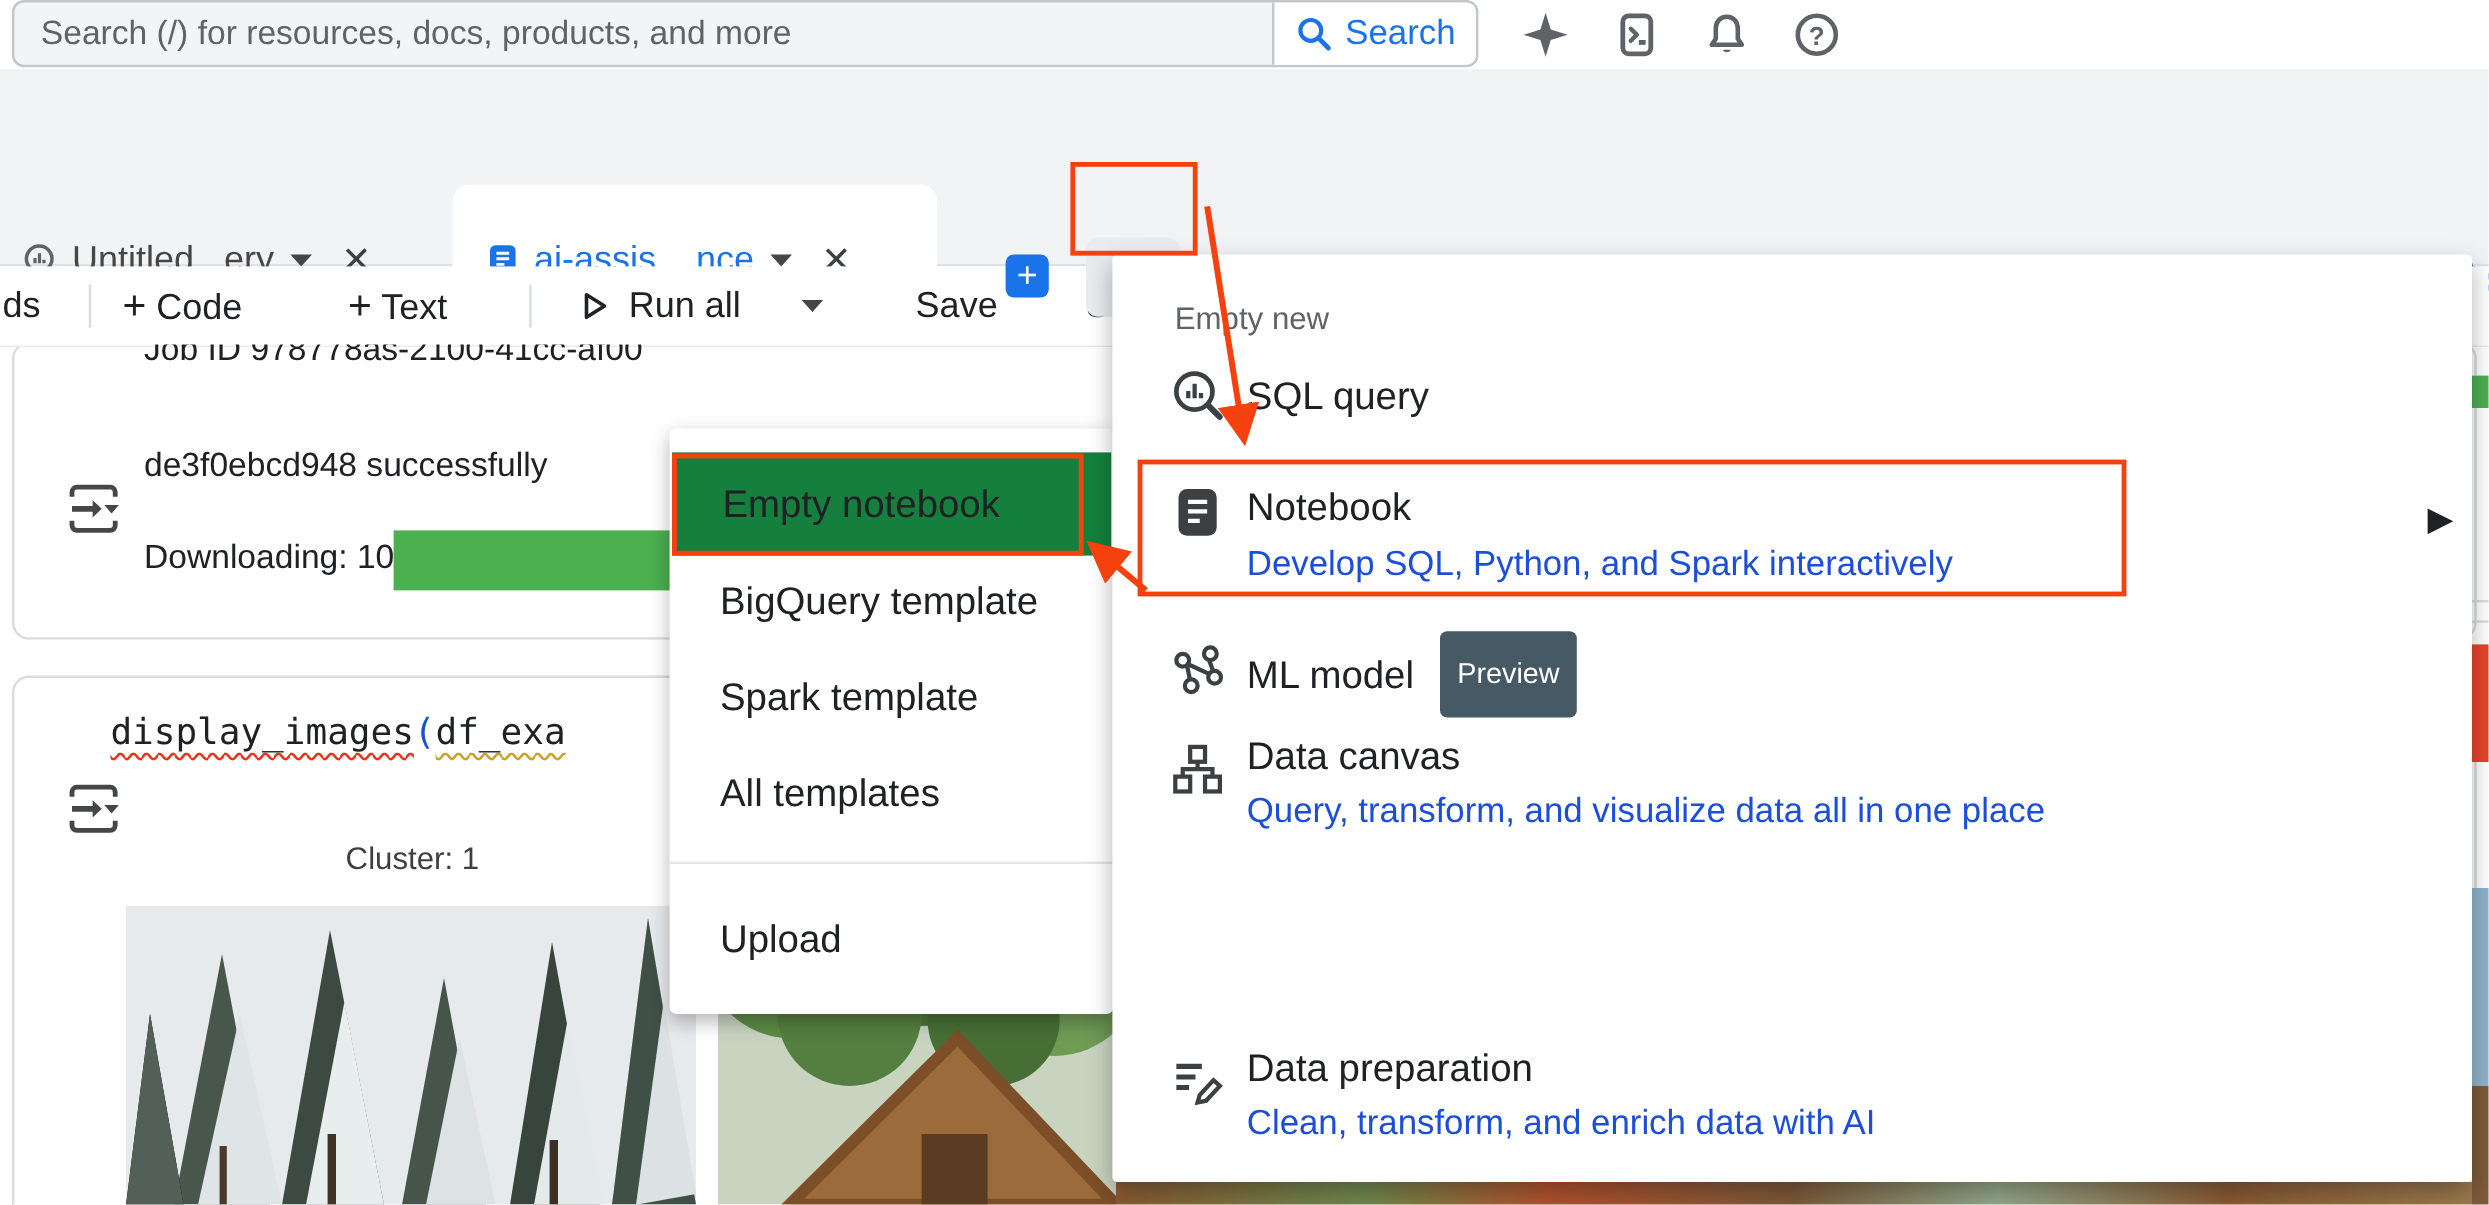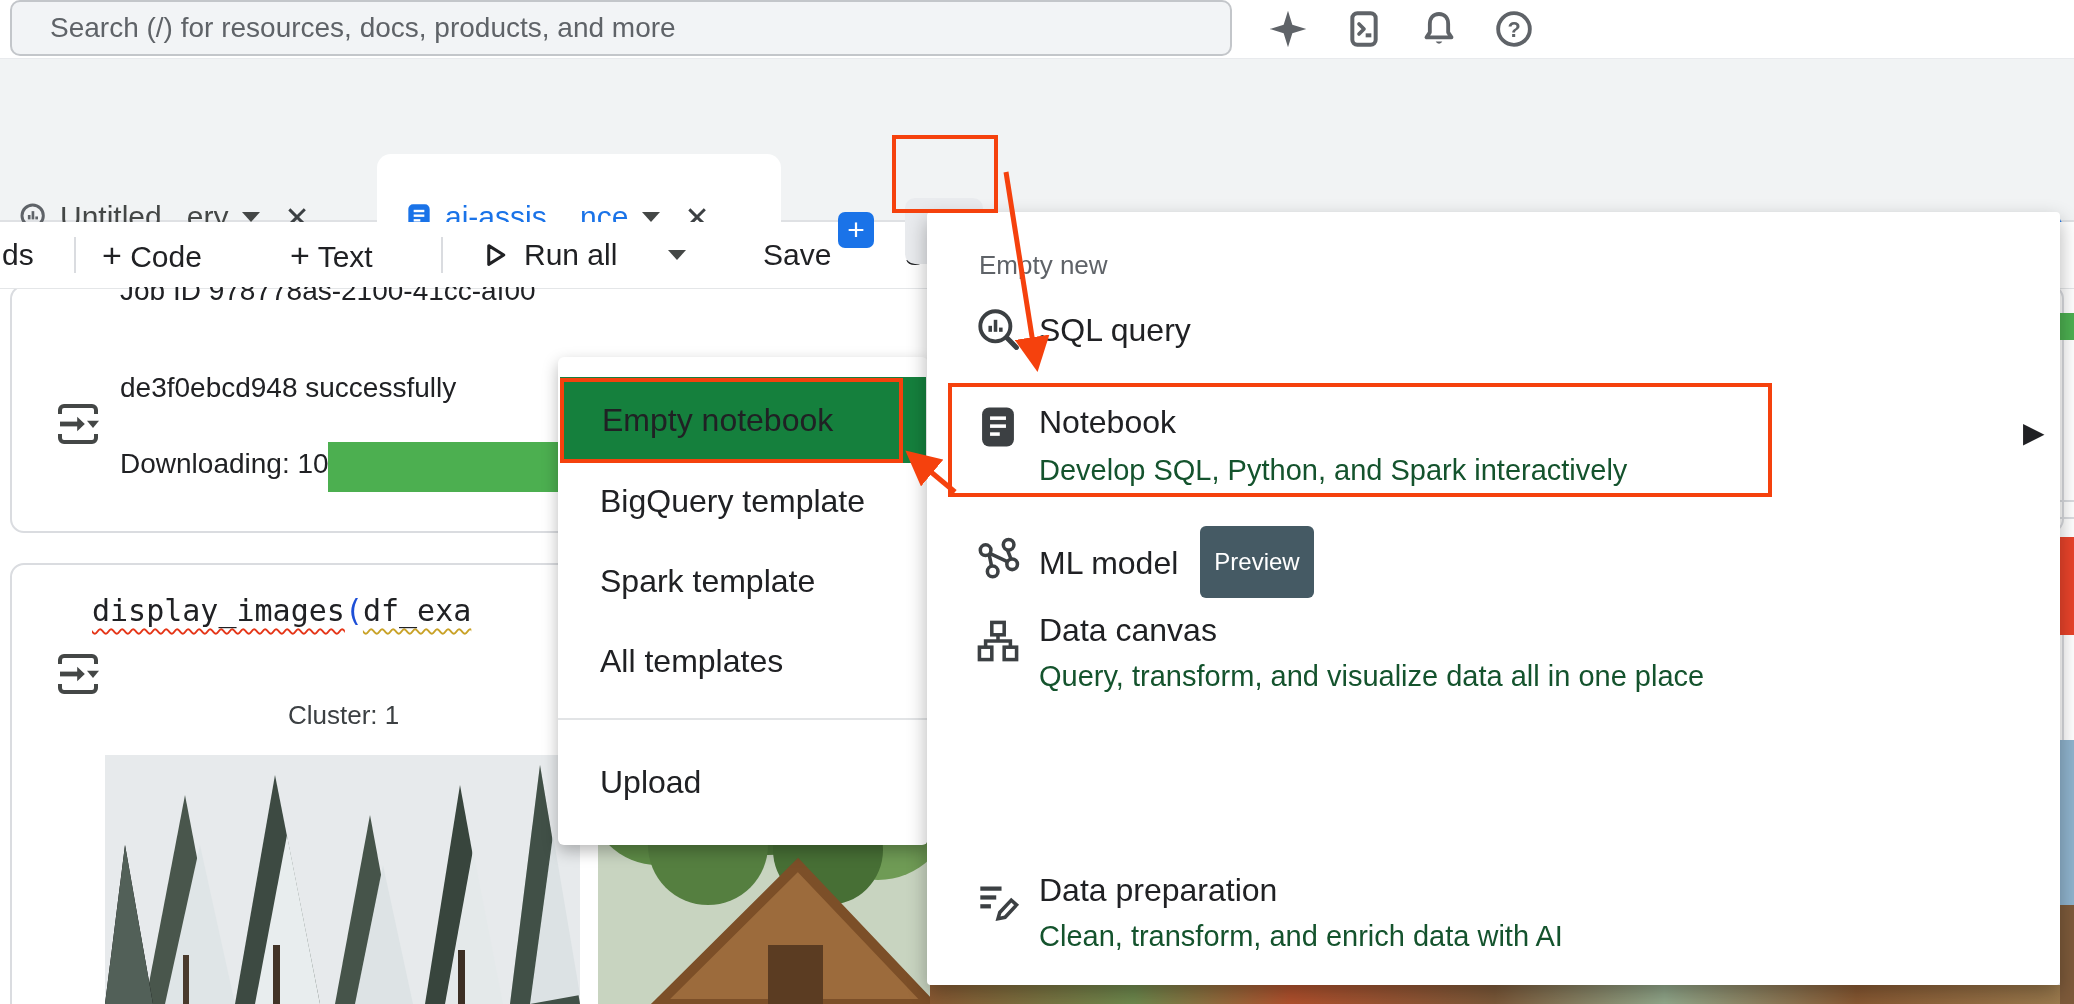--- a/index.html
+++ b/index.html
@@ -4,21 +4,21 @@
 <style>
   html,body{margin:0;padding:0;background:#fff;}
   #screen{position:relative;width:2074px;height:1004px;overflow:hidden;
     font-family:"Liberation Sans","DejaVu Sans",sans-serif;color:#202124;background:#fff;}
   .abs{position:absolute;}
 
   
   #topbar{left:0;top:0;width:2074px;height:58px;background:#fff;border-bottom:1px solid #e8eaed;z-index:4;}
   #searchbox{left:10px;top:0px;width:1222px;height:56px;border:2px solid #c3c6ca;border-radius:10px;
     display:flex;box-sizing:border-box;background:#f2f4f6;overflow:hidden;}
-  #search-input{flex:1;display:flex;align-items:center;padding-left:38px;font-size:28px;color:#5f6368;}
+  #search-input{flex:1;display:flex;align-items:center;padding-left:22px;font-size:28px;color:#5f6368;}
   #search-btn{width:168px;background:#fff;border-left:2px solid #c3c6ca;display:flex;align-items:center;
     justify-content:center;gap:10px;color:#1a73e8;font-size:29px;font-weight:500;}
   .gicon{width:40px;height:40px;top:9px;color:#5f6368;}
   .bluerow{width:38px;height:38px;top:156px;color:#1a73e8;}
 
   
   #tabbar{left:0;top:58px;width:2074px;height:164px;background:#f1f3f4;border-bottom:2px solid #dfe1e4;box-sizing:border-box;}
   .tab{top:96px;height:126px;display:flex;align-items:center;}
   #tab1{left:0px;width:368px;padding-left:18px;color:#444746;}
   #tab2{left:377px;width:404px;background:#fff;border-radius:14px 14px 0 0;color:#1a73e8;font-weight:500;}
@@ -65,37 +65,44 @@
   #submenu .item span,#submenu .row0 span{padding-left:42px;}
   #submenu .divider{position:absolute;left:0;top:361px;width:100%;height:2px;background:#e2e4e6;}
 
   
   #menu{left:927px;top:212px;width:1133px;height:773px;background:#fff;border-radius:4px;
     box-shadow:0 8px 20px rgba(0,0,0,0.3);z-index:20;}
   #menu .header{position:absolute;left:52px;top:38px;font-size:26px;color:#5f6368;}
   .mrow{position:absolute;left:0;width:100%;padding-left:44px;}
   .mrow .micon{position:absolute;left:48px;top:6px;width:46px;height:46px;color:#3c4043;}
   .mrow .mlabel{position:absolute;left:112px;top:0;font-size:32px;color:#202124;white-space:nowrap;}
-  .mrow .mdesc{position:absolute;left:112px;top:48px;font-size:29px;color:#14532d;white-space:nowrap;}
+  .mrow .mdesc{position:absolute;left:112px;top:48px;font-size:29px;color:#1d4ed8;white-space:nowrap;}
   .badge{display:inline-block;margin-left:22px;background:#455a64;color:#fff;font-size:24px;
     padding:6px 14px;border-radius:6px;position:relative;top:-4px;}
   #expand-arrow{position:absolute;left:1096px;top:204px;font-size:28px;color:#202124;}
 
   
   .redbox{border:4px solid #f5410d;box-sizing:border-box;z-index:35;background:transparent;}
   #ann-svg{left:0;top:0;width:2074px;height:1004px;z-index:36;pointer-events:none;}
 </style>
 </head>
 <body>
 
 <div id="screen">
 
   <div id="topbar" class="abs">
     <div id="searchbox" class="abs">
       <div id="search-input">Search (/) for resources, docs, products, and more</div>
+      <div id="search-btn">
+        <svg width="32" height="32" viewBox="0 0 24 24">
+          <circle cx="10" cy="10" r="6.5" fill="none" stroke="#1a73e8" stroke-width="2.6"></circle>
+          <line x1="15" y1="15" x2="21" y2="21" stroke="#1a73e8" stroke-width="3" stroke-linecap="round"></line>
+        </svg>
+        <span>Search</span>
+      </div>
     </div>
 
     <svg class="abs gicon" style="left:1268px" viewBox="0 0 24 24">
       <path d="M12 1 L14.6 9.4 L23 12 L14.6 14.6 L12 23 L9.4 14.6 L1 12 L9.4 9.4 Z" fill="#5f6368"></path>
     </svg>
     <svg class="abs gicon" style="left:1344px" viewBox="0 0 24 24">
       <rect x="5" y="2.5" width="14" height="19" rx="3" fill="none" stroke="#5f6368" stroke-width="2.4"></rect>
       <path d="M9 9 l3 3 -3 3" fill="none" stroke="#5f6368" stroke-width="2.2" stroke-linecap="round" stroke-linejoin="round"></path>
       <rect x="13" y="14.6" width="3.4" height="2.4" fill="#5f6368"></rect>
     </svg>

